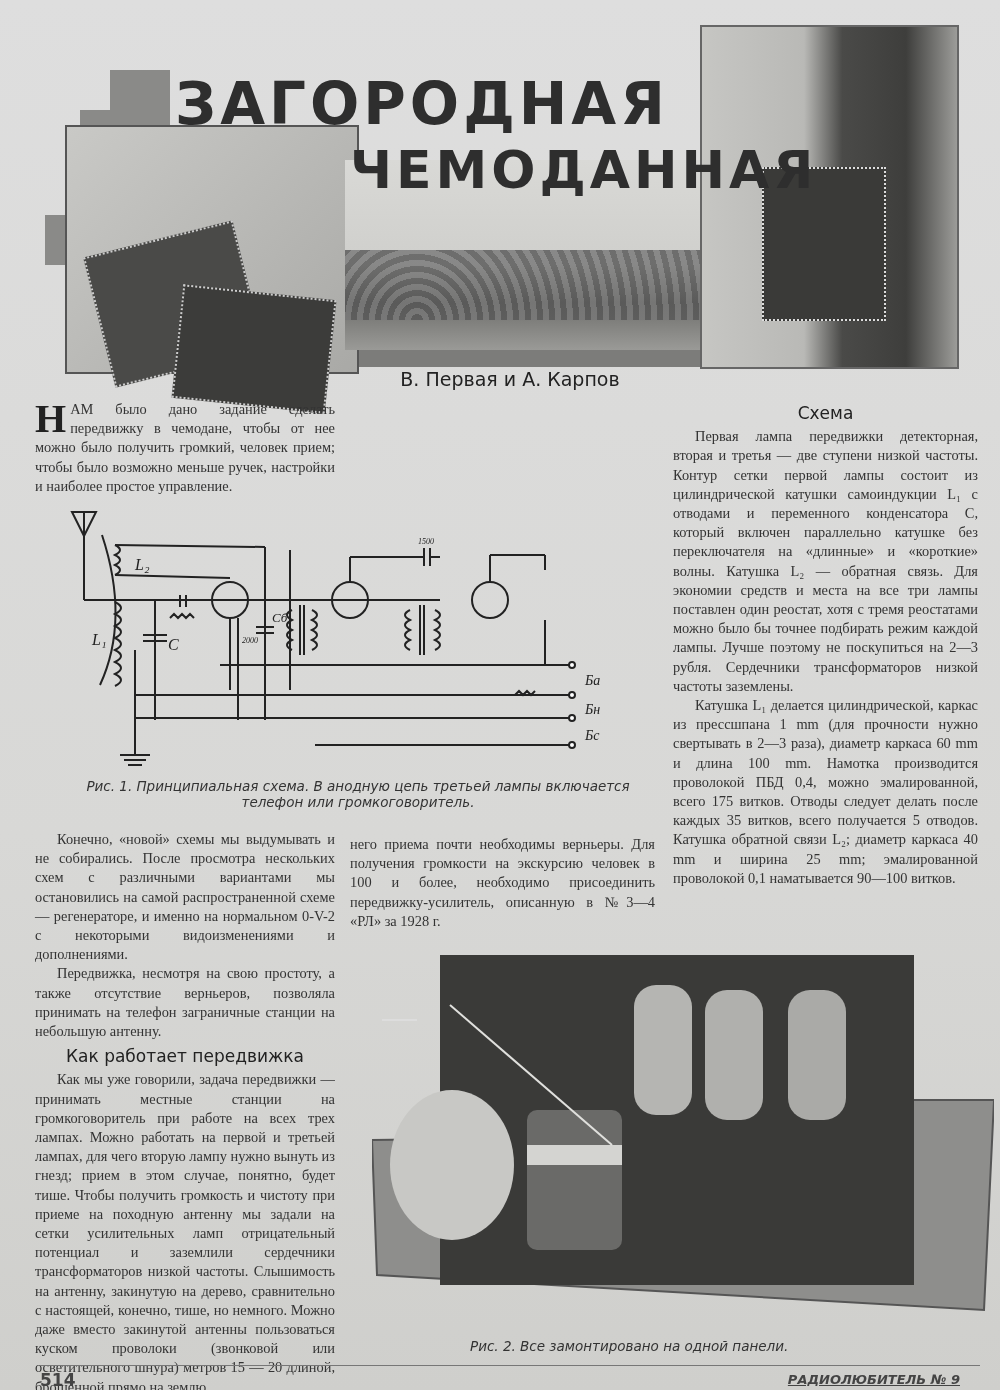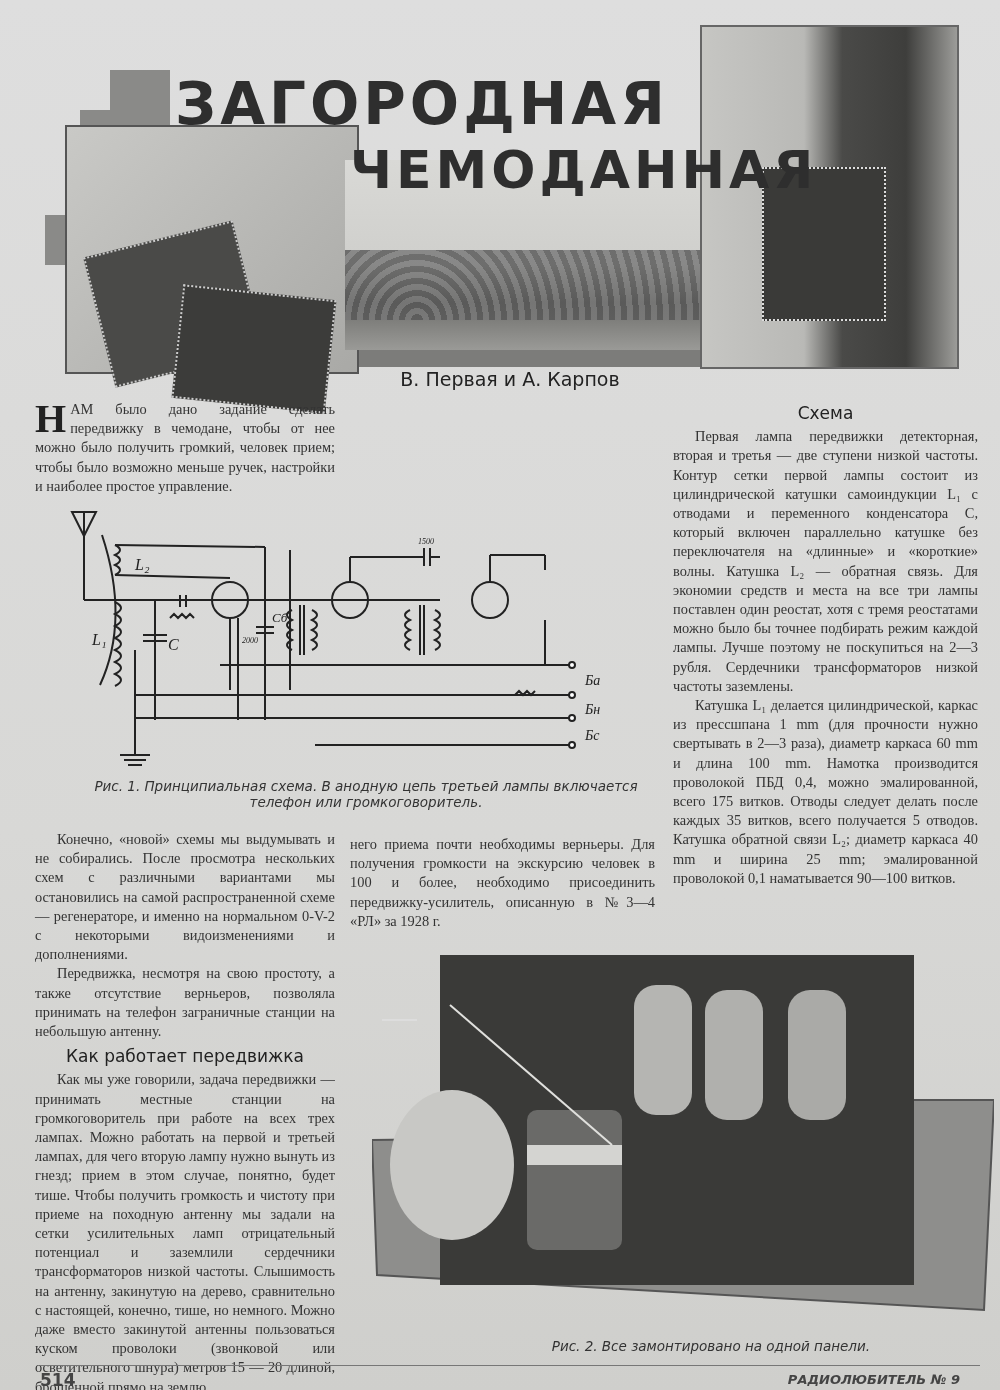--- a/index.html
+++ b/index.html
@@ -46,21 +46,21 @@
 
   .caption { position: absolute; font-family: "DejaVu Sans", sans-serif; font-style: italic;
     font-size: 13.5px; color: #333; text-align: center; }
 
   .schematic { position: absolute; left: 60px; top: 500px; width: 560px; height: 270px; }
 
   .photo2 { position: absolute; left: 372px; top: 945px; width: 622px; height: 375px; }
 
   .footer-rule { position: absolute; left: 40px; top: 1365px; width: 940px; height: 1px; background: #777; }
   .page-num { position: absolute; left: 40px; top: 1370px; font-size: 17px; font-weight: bold; color: #444; font-family: "DejaVu Sans", sans-serif; }
-  .mag { position: absolute; right: 40px; top: 1372px; font-size: 13px; font-style: italic; font-weight: bold; color: #444; font-family: "DejaVu Sans", sans-serif; }
+  .mag { position: absolute; right: 40px; top: 1372px; font-size: 13px; font-style: italic; font-weight: bold; color: #444; font-family: "DejaVu Sans", sans-serif; text-decoration: underline; }
 </style>
 </head>
 <body>
 
 <div class="page">
 
   <div class="banner">
     <div class="blk" style="left:65px;top:30px;width:60px;height:60px;"></div>
     <div class="blk" style="left:35px;top:70px;width:40px;height:60px;"></div>
     <div class="blk" style="left:0;top:175px;width:25px;height:50px;"></div>
@@ -164,21 +164,21 @@
     <text x="32" y="145" font-size="16" font-style="italic" fill="#222" stroke="none">L₁</text>
     <text x="108" y="150" font-size="16" font-style="italic" fill="#222" stroke="none">C</text>
     <text x="212" y="122" font-size="13" font-style="italic" fill="#222" stroke="none">Cб</text>
     <text x="182" y="143" font-size="8" font-style="italic" fill="#222" stroke="none">2000</text>
     <text x="358" y="44" font-size="8" font-style="italic" fill="#222" stroke="none">1500</text>
     <text x="525" y="185" font-size="14" font-style="italic" fill="#222" stroke="none">Бa</text>
     <text x="525" y="214" font-size="14" font-style="italic" fill="#222" stroke="none">Бн</text>
     <text x="525" y="240" font-size="14" font-style="italic" fill="#222" stroke="none">Бc</text>
   </svg>
 
-  <div class="caption" style="left:76px;top:778px;width:580px;">Рис. 1. Принципиальная схема. В анодную цепь третьей лампы включается телефон или громкоговоритель.</div>
+  <div class="caption" style="left:68px;top:778px;width:580px;">Рис. 1. Принципиальная схема. В анодную цепь третьей лампы включается телефон или громкоговоритель.</div>
 
   <div class="col" style="left:35px;top:830px;width:300px;">
     <p>Конечно, «новой» схемы мы выдумывать и не собирались. После просмотра нескольких схем с различными вариантами мы остановились на самой распространенной схеме — регенераторе, и именно на нормальном 0-V-2 с некоторыми видоизменениями и дополнениями.</p>
     <p>Передвижка, несмотря на свою простоту, а также отсутствие верньеров, позволяла принимать на телефон заграничные станции на небольшую антенну.</p>
     <div class="h2">Как работает передвижка</div>
     <p>Как мы уже говорили, задача передвижки — принимать местные станции на громкоговоритель при работе на всех трех лампах. Можно работать на первой и третьей лампах, для чего вторую лампу нужно вынуть из гнезд; прием в этом случае, понятно, будет тише. Чтобы получить громкость и чистоту при приеме на походную антенну мы задали на сетки усилительных ламп отрицательный потенциал и заземлили сердечники трансформаторов низкой частоты. Слышимость на антенну, закинутую на дерево, сравнительно с настоящей, конечно, тише, но немного. Можно даже вместо закинутой антенны пользоваться куском проволоки (звонковой или осветительного шнура) метров 15 — 20 длиной, брошенной прямо на землю</p>
   </div>
 
   <div class="col" style="left:350px;top:835px;width:305px;">
     <p class="noind">него приема почти необходимы верньеры. Для получения громкости на экскурсию человек в 100 и более, необходимо присоединить передвижку-усилитель, описанную в №3—4 «РЛ» за 1928 г.</p>
@@ -192,18 +192,18 @@
       <rect x="333" y="45" width="58" height="130" rx="22" fill="#b0b0ad"></rect>
       <rect x="416" y="45" width="58" height="130" rx="22" fill="#aaaaa7"></rect>
     </g>
     <ellipse cx="80" cy="220" rx="62" ry="75" fill="#c8c8c5"></ellipse>
     <rect x="155" y="165" width="95" height="140" rx="10" fill="#6a6a68"></rect>
     <rect x="155" y="200" width="95" height="20" fill="#d4d4d1"></rect>
     <line x1="78" y1="60" x2="240" y2="200" stroke="#e0e0dd" stroke-width="2"></line>
     <line x1="10" y1="75" x2="45" y2="75" stroke="#ddd" stroke-width="2"></line>
   </svg>
 
-  <div class="caption" style="left:470px;top:1338px;width:400px;text-align:right;">Рис. 2. Все замонтировано на одной панели.</div>
+  <div class="caption" style="left:470px;top:1338px;width:400px;text-align:left;">Рис. 2. Все замонтировано на одной панели.</div>
 
   <div class="footer-rule"></div>
   <div class="page-num">514</div>
   <div class="mag">РАДИОЛЮБИТЕЛЬ № 9</div>
 </div>
 
 </body></html>

